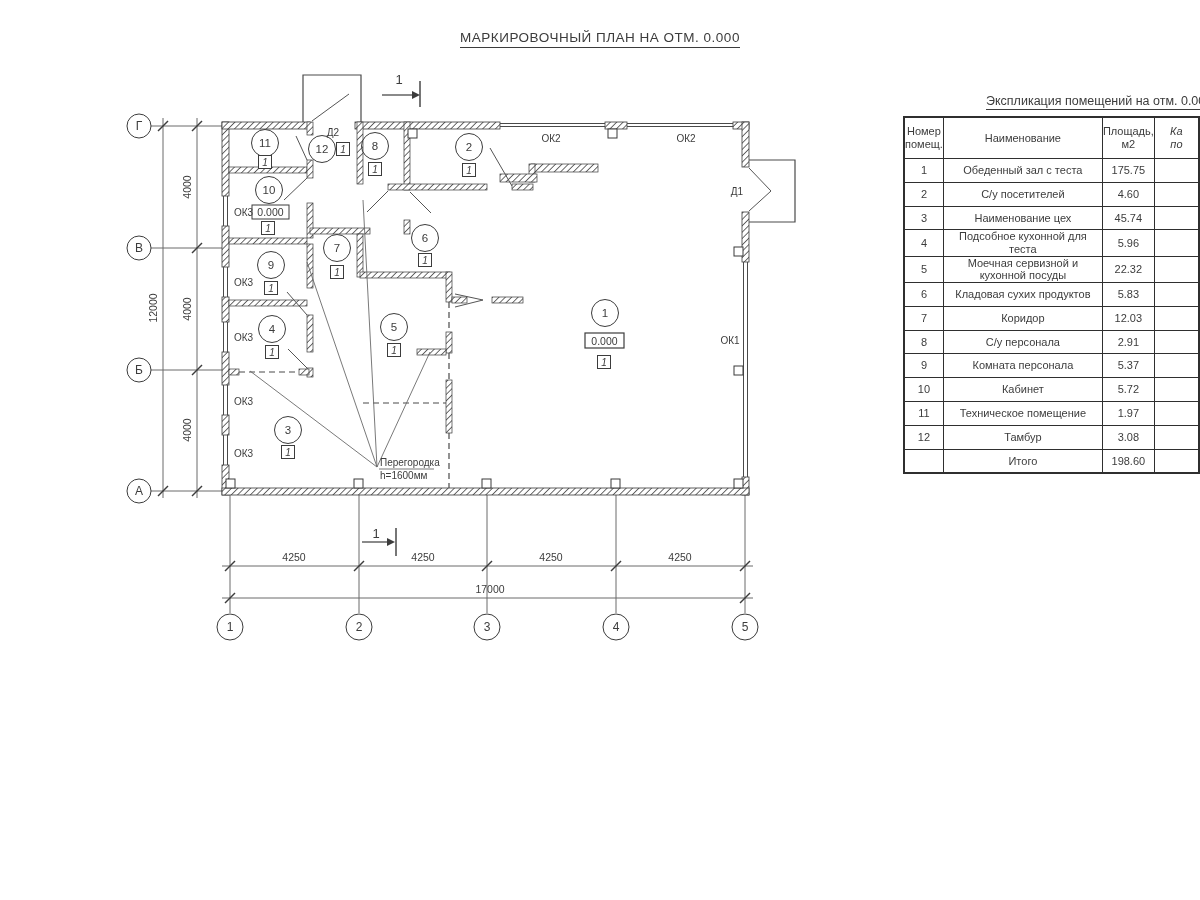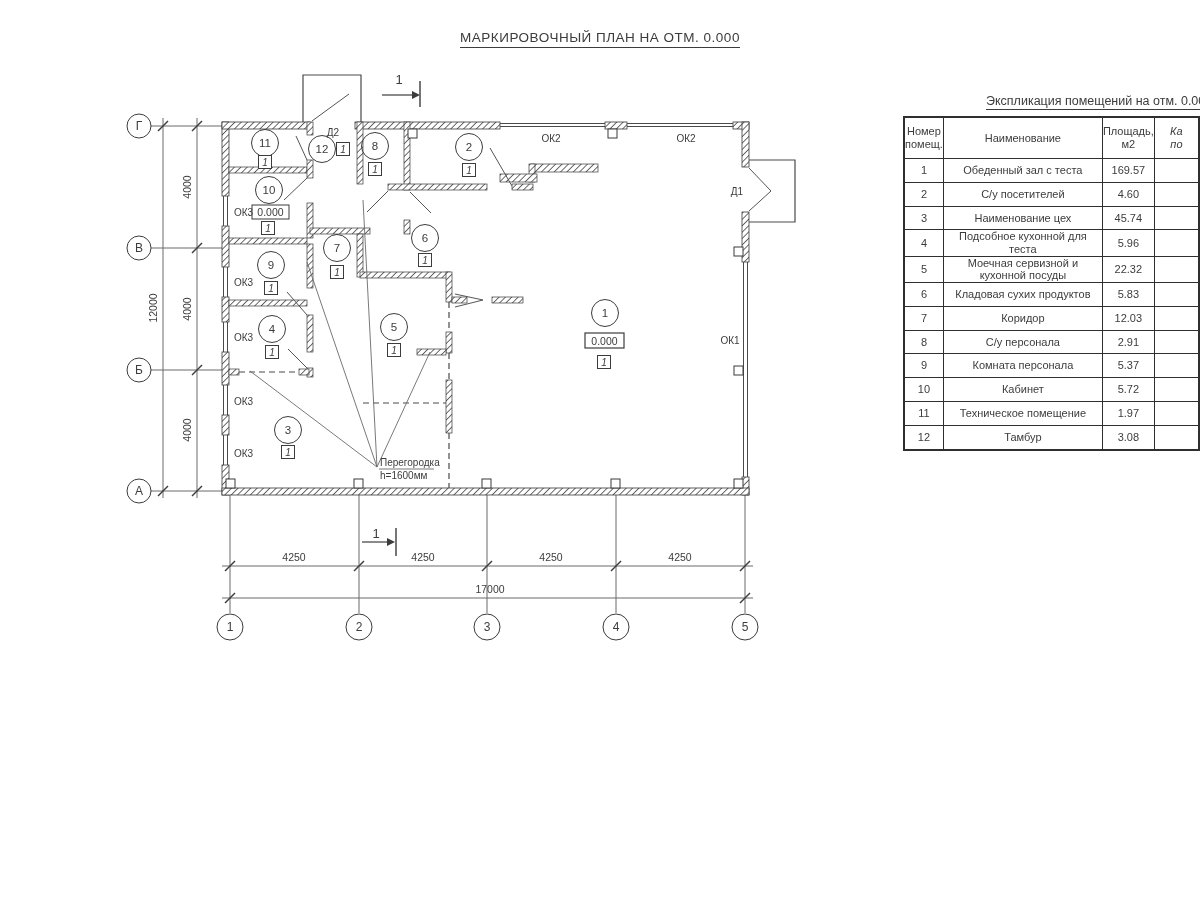--- a/index.html
+++ b/index.html
@@ -344,21 +344,21 @@
           <th><span>Номер</span><br><span>помещ.</span></th>
           <th>Наименование</th>
           <th><span>Площадь,</span><br><span>м2</span></th>
           <th class="cut"><span>Ка</span><br><span>по</span></th>
         </tr>
       </thead>
       <tbody>
         <tr>
             <td>1</td>
             <td class="nm">Обеденный зал с теста</td>
-            <td>169.57</td>
+            <td>175.75</td>
             <td class="cut"></td>
           </tr>
         <tr>
             <td>2</td>
             <td class="nm">С/у посетителей</td>
             <td>4.60</td>
             <td class="cut"></td>
           </tr>
         <tr>
             <td>3</td>
@@ -413,17 +413,23 @@
             <td class="nm">Техническое помещение</td>
             <td>1.97</td>
             <td class="cut"></td>
           </tr>
         <tr>
             <td>12</td>
             <td class="nm">Тамбур</td>
             <td>3.08</td>
             <td class="cut"></td>
           </tr>
+        <tr>
+            <td></td>
+            <td class="tt">Итого</td>
+            <td>198.60</td>
+            <td class="cut"></td>
+          </tr>
       </tbody>
     </table>
   </div>
 
 </div>
 
 </body></html>

